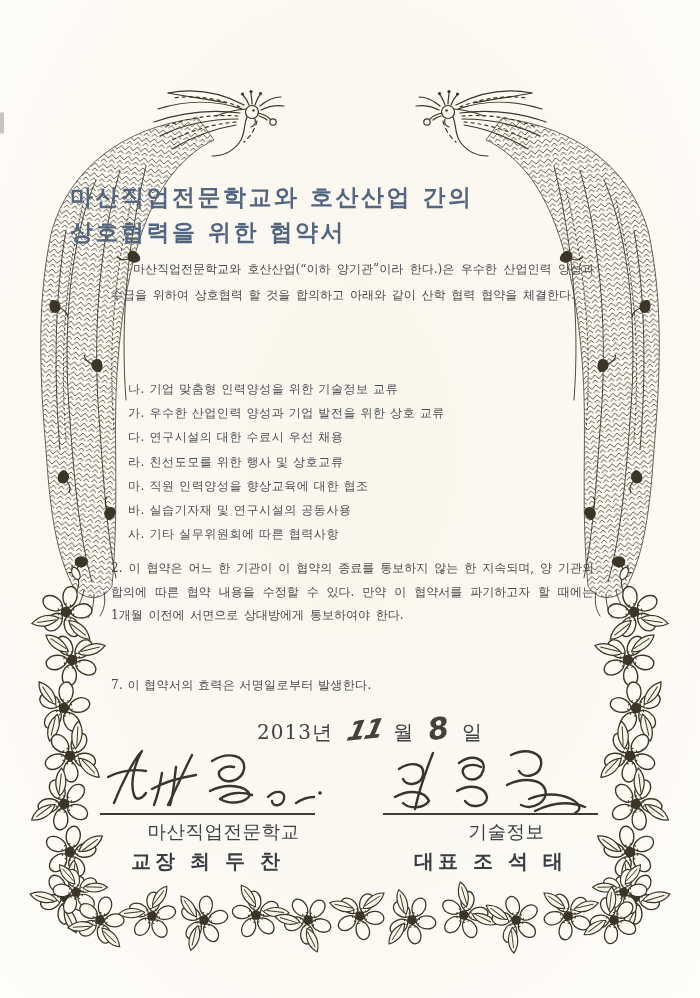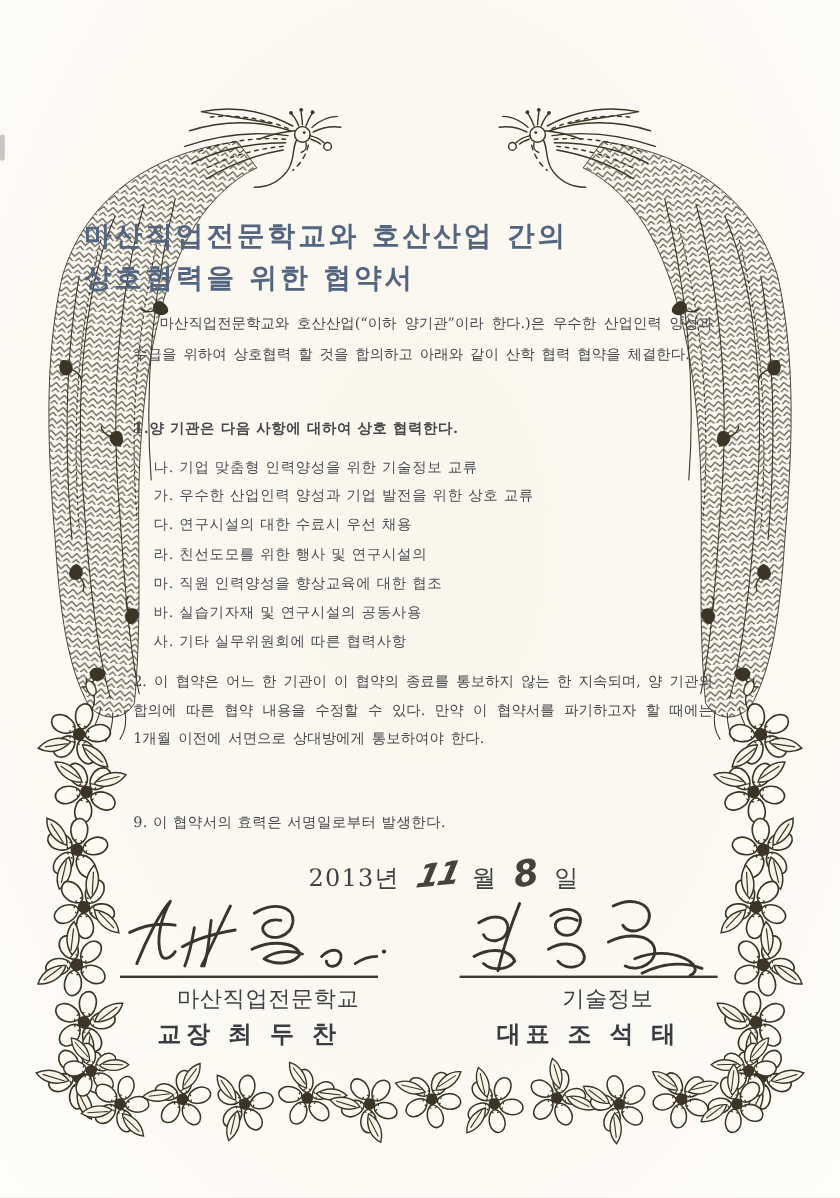--- a/index.html
+++ b/index.html
@@ -168,35 +168,34 @@
     <rect x="0" y="112" width="4" height="22" rx="2" fill="#a5a29a" opacity="0.6"></rect>
   </svg>
 
   <div class="title">
     <div>마산직업전문학교와  호산산업  간의</div>
     <div>상호협력을  위한  협약서</div>
   </div>
 
   <p class="content intro" style="position:absolute;margin:0;">마산직업전문학교와 호산산업(“이하 양기관”이라 한다.)은 우수한 산업인력 양성과 수급을 위하여 상호협력 할 것을 합의하고 아래와 같이 산학 협력 협약을 체결한다.</p>
 
-  <div class="content s1head" style="position:absolute;">1.양 기관은 다음 사항에 대하여 상호 협력한다.</div>
 
   <div class="content s1items" style="position:absolute;">
     <div>나. 기업 맞춤형 인력양성을 위한 기술정보 교류</div>
     <div>가. 우수한 산업인력 양성과 기업 발전을 위한 상호 교류</div>
     <div>다. 연구시설의 대한 수료시 우선 채용</div>
-    <div>라. 친선도모를 위한 행사 및 연구시설의</div>
+    <div>라. 친선도모를 위한 행사 및 상호교류</div>
     <div>마. 직원 인력양성을 향상교육에 대한 협조</div>
     <div>바. 실습기자재 및 연구시설의 공동사용</div>
     <div>사. 기타 실무위원회에 따른 협력사항</div>
   </div>
 
   <p class="content s2" style="position:absolute;margin:0;">2. 이 협약은 어느 한 기관이 이 협약의 종료를 통보하지 않는 한 지속되며, 양 기관의 합의에 따른 협약 내용을 수정할 수 있다. 만약 이 협약서를 파기하고자 할 때에는 1개월 이전에 서면으로 상대방에게 통보하여야 한다.</p>
 
-  <p class="content s3" style="position:absolute;margin:0;">9. 이 협약서의 효력은 서명일로부터 발생한다.</p>
+  <p class="content s3" style="position:absolute;margin:0;">7. 이 협약서의 효력은 서명일로부터 발생한다.</p>
 
   <div class="date-line">
     <span>2013년</span>
     <span class="hand hand-month">11</span>
     <span>월</span>
     <span class="hand hand-day">8</span>
     <span>일</span>
   </div>
 
   <div class="sig-block sig-left">

